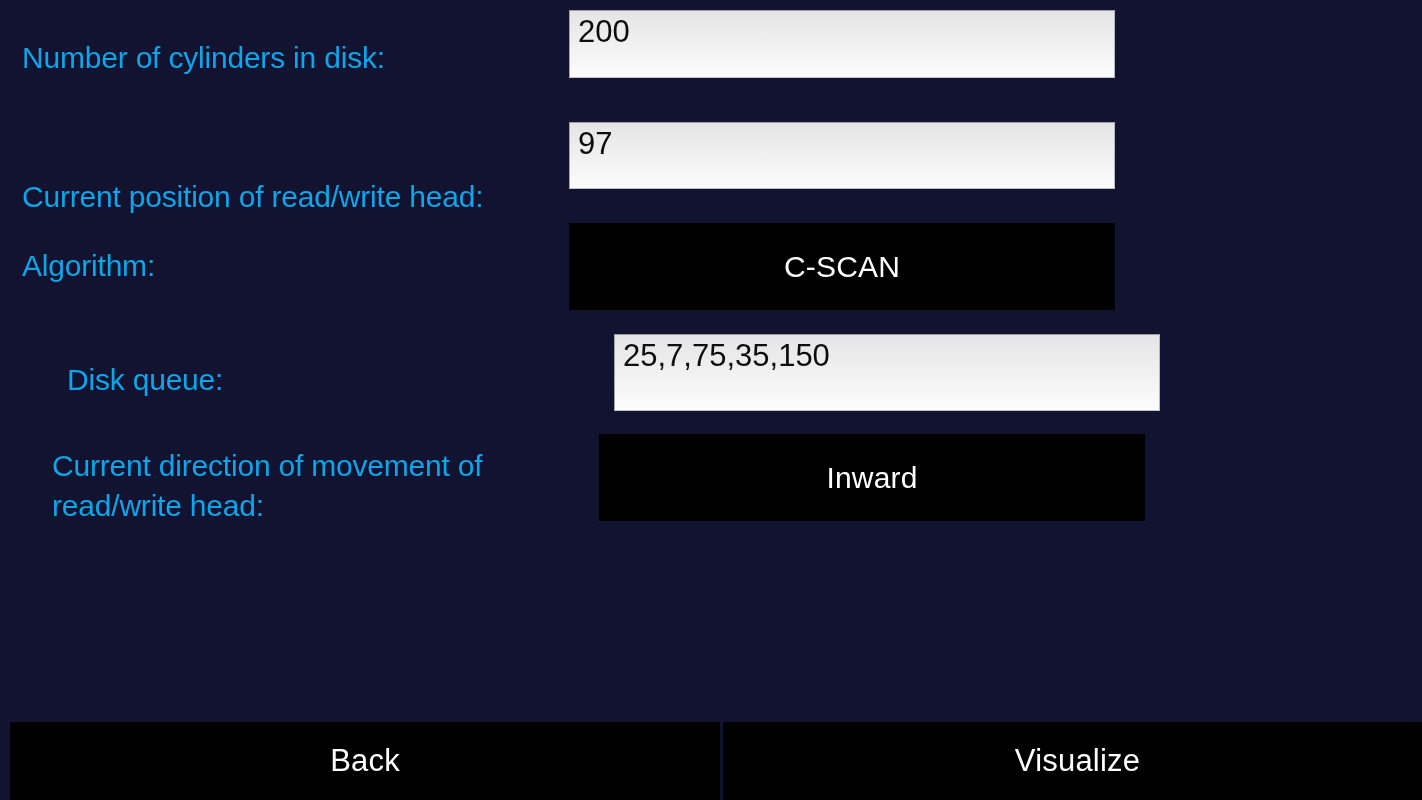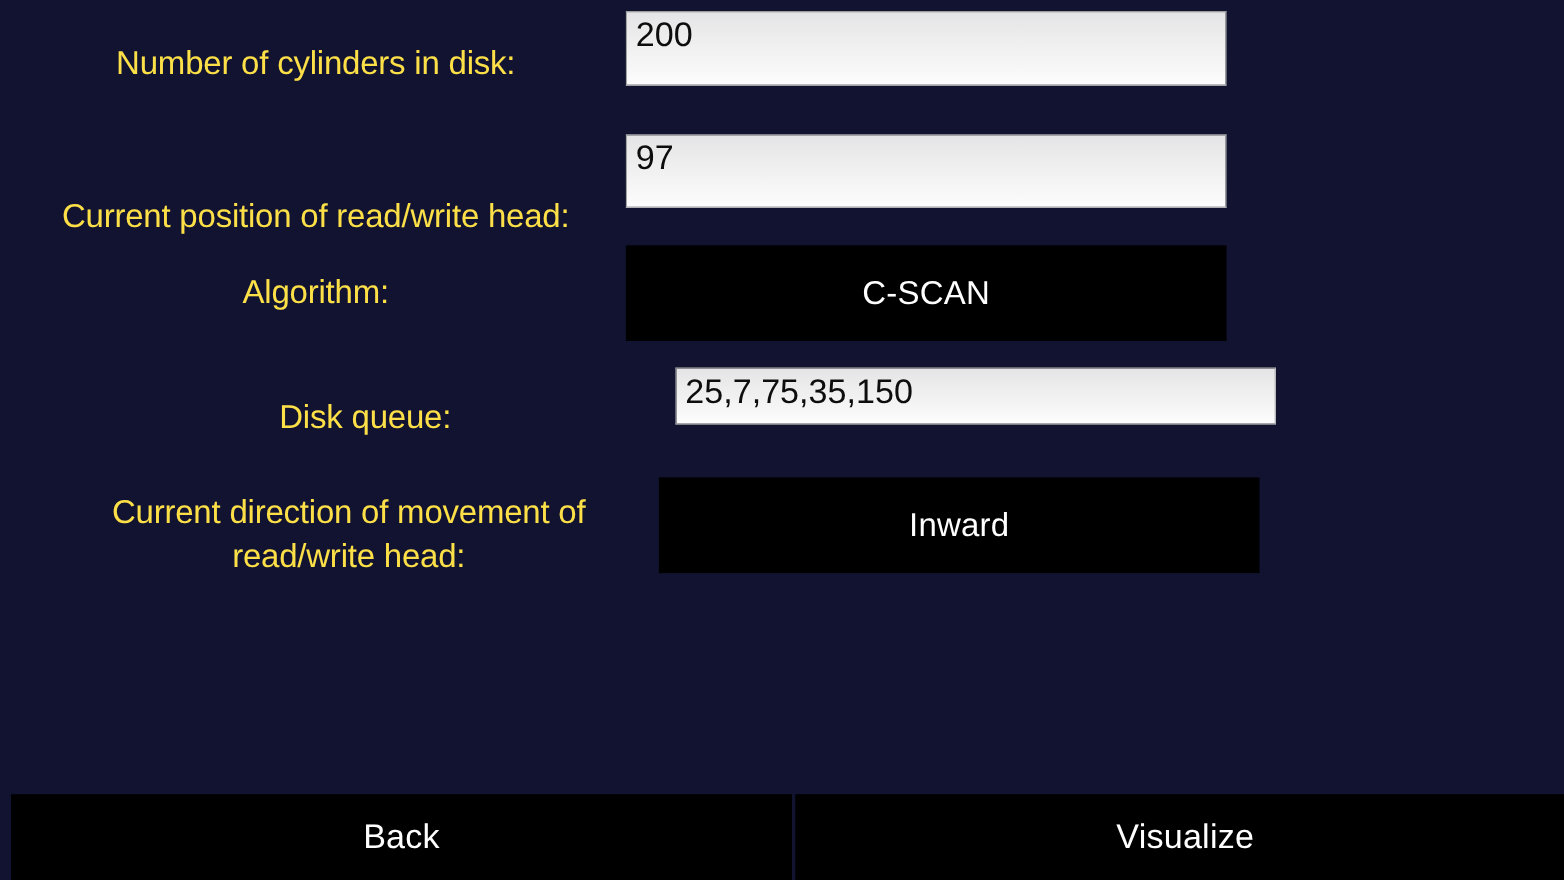--- a/index.html
+++ b/index.html
@@ -29,27 +29,26 @@
   .form-row {
     position:absolute;
     left:0;
     width:1422px;
   }
 
   .row-label {
     position:absolute;
     left:22px;
     width:530px;
-    color:#fde047;
+    color:#0ea5e9;
     font-size:30px;
     line-height:40px;
     letter-spacing:-0.2px;
     font-weight:400;
     white-space:pre-line;
-    text-align:center;
   }
 
   
   .text-field {
     position:absolute;
     left:569px;
     width:546px;
     border:1px solid #9a9a9a;
     border-top-color:#9d9d9d;
     border-left-color:#a3a3a3;
@@ -147,21 +146,21 @@
 
   <div class="form-row" style="top:220px;height:110px;">
     <div class="row-label" style="top:26px;">Algorithm:</div>
     <div class="dropdown-field" style="top:3px;height:87px;">
       <span class="dropdown-value">C-SCAN</span>
     </div>
   </div>
 
   <div class="form-row" style="top:330px;height:104px;margin-left:45px;">
     <div class="row-label" style="top:30px;">Disk queue:</div>
-    <div class="text-field" style="top:4px;height:52px;">
+    <div class="text-field" style="top:4px;height:77px;">
       <div class="text-field-value">25,7,75,35,150</div>
     </div>
   </div>
 
   <div class="form-row" style="top:434px;height:110px;margin-left:30px;">
     <div class="row-label" style="top:12px;">Current direction of movement of
 read/write head:</div>
     <div class="dropdown-field" style="top:0px;height:87px;">
       <span class="dropdown-value">Inward</span>
     </div>

